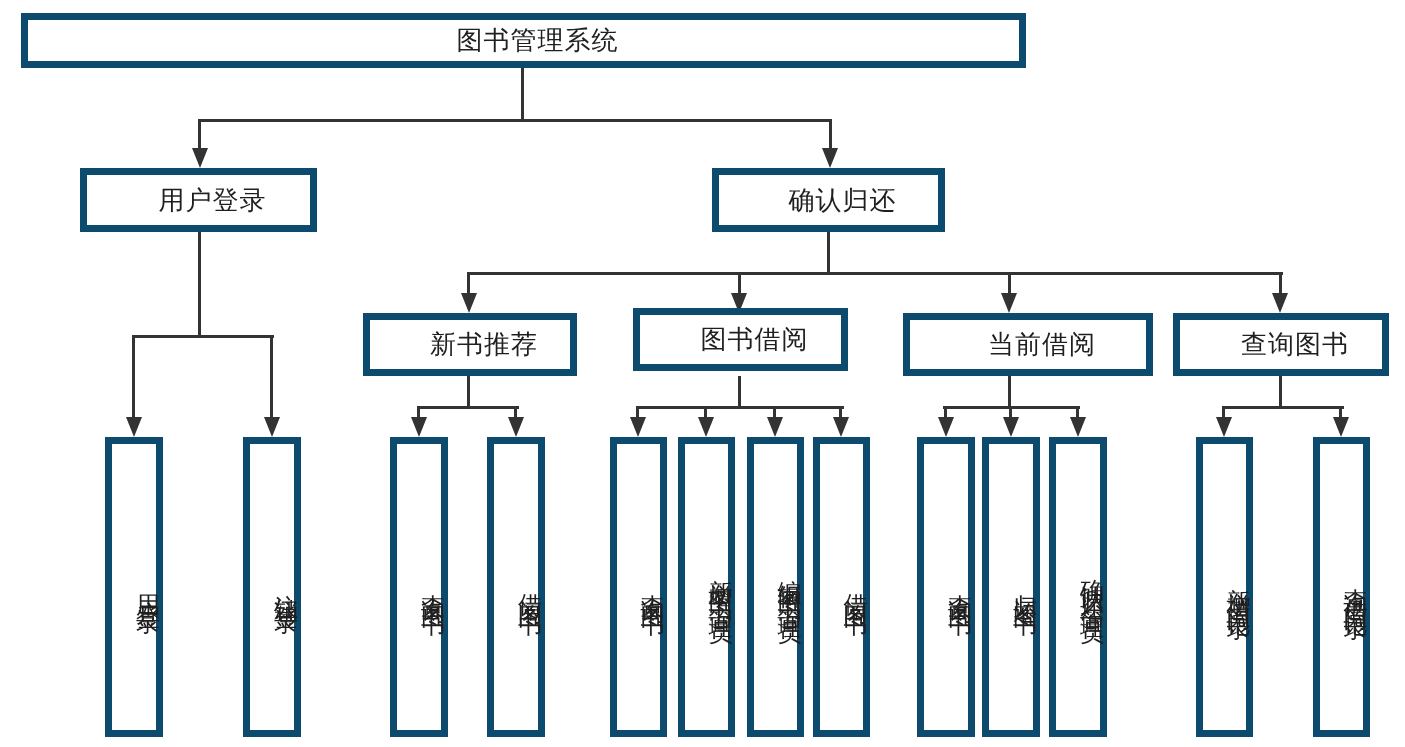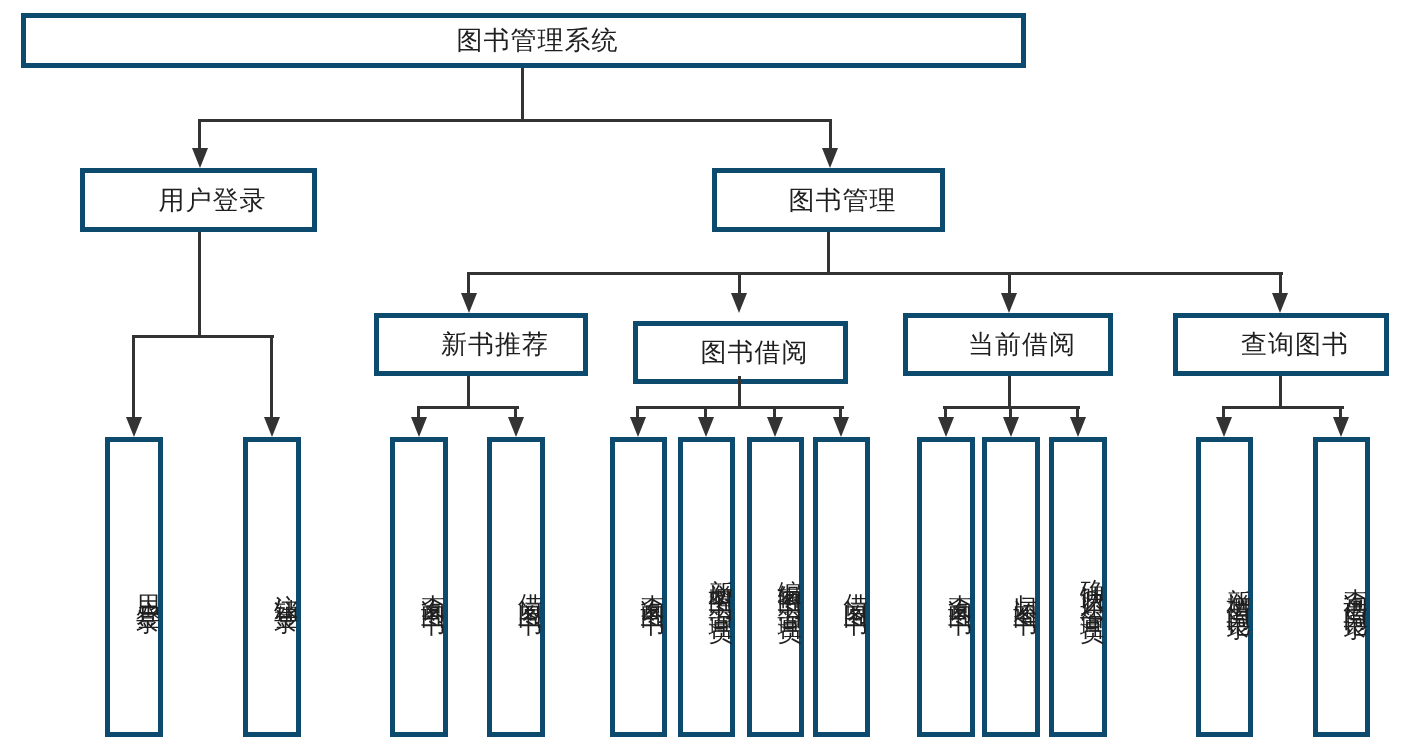--- a/index.html
+++ b/index.html
@@ -6,21 +6,21 @@
   .stage{
     position:relative;
     width:1405px;height:747px;
     background:#ffffff;
     font-family:"Liberation Sans", sans-serif;
     overflow:hidden;
   }
   .box{
     position:absolute;
     box-sizing:border-box;
-    border:5px solid #0c4a6e;
+    border:7px solid #0c4a6e;
     background:#ffffff;
     display:flex;
     align-items:center;
     justify-content:center;
     color:#1f1f1f;
     text-align:center;
     padding-left:28px;
   }
   .h-box{font-size:26px;letter-spacing:1px;}
   .title-box{font-size:26px;letter-spacing:1px;}
@@ -59,43 +59,43 @@
   <div class="box title-box" style="left:21px;top:13px;width:1005px;height:55px;">图书管理系统</div>
 
   <div class="line vline" style="left:521px;top:68px;height:54px;"></div>
   <div class="line hline" style="left:198px;top:119px;width:634px;"></div>
   <div class="line vline" style="left:198px;top:119px;height:33px;"></div>
   <div class="line vline" style="left:829px;top:119px;height:33px;"></div>
   <div class="arrow" style="left:192px;top:148px;"></div>
   <div class="arrow" style="left:822px;top:148px;"></div>
 
   <div class="box h-box" style="left:80px;top:168px;width:237px;height:64px;">用户登录</div>
-  <div class="box h-box" style="left:712px;top:168px;width:233px;height:64px;">图书管理</div>
+  <div class="box h-box" style="left:712px;top:168px;width:233px;height:64px;">确认归还</div>
 
   <div class="line vline" style="left:198px;top:232px;height:106px;"></div>
   <div class="line hline" style="left:132px;top:335px;width:142px;"></div>
   <div class="line vline" style="left:132px;top:335px;height:85px;"></div>
   <div class="line vline" style="left:270px;top:335px;height:85px;"></div>
   <div class="arrow" style="left:126px;top:417px;"></div>
   <div class="arrow" style="left:264px;top:417px;"></div>
 
   <div class="line vline" style="left:827px;top:232px;height:43px;"></div>
   <div class="line hline" style="left:467px;top:272px;width:816px;"></div>
   <div class="line vline" style="left:467px;top:272px;height:24px;"></div>
   <div class="line vline" style="left:738px;top:272px;height:24px;"></div>
   <div class="line vline" style="left:1008px;top:272px;height:24px;"></div>
   <div class="line vline" style="left:1279px;top:272px;height:24px;"></div>
   <div class="arrow" style="left:461px;top:293px;"></div>
   <div class="arrow" style="left:731px;top:293px;"></div>
   <div class="arrow" style="left:1001px;top:293px;"></div>
   <div class="arrow" style="left:1272px;top:293px;"></div>
 
-  <div class="box h-box" style="left:363px;top:313px;width:214px;height:63px;margin-left:11px;">新书推荐</div>
-  <div class="box h-box" style="left:633px;top:321px;width:215px;height:63px;">图书借阅</div>
-  <div class="box h-box" style="left:903px;top:313px;width:210px;height:63px;">当前借阅</div>
+  <div class="box h-box" style="left:363px;top:313px;width:214px;height:63px;">新书推荐</div>
+  <div class="box h-box" style="left:633px;top:308px;width:215px;height:63px;">图书借阅</div>
+  <div class="box h-box" style="left:903px;top:313px;width:250px;height:63px;">当前借阅</div>
   <div class="box h-box" style="left:1173px;top:313px;width:216px;height:63px;">查询图书</div>
 
   <div class="line vline" style="left:467px;top:376px;height:33px;"></div>
   <div class="line hline" style="left:417px;top:406px;width:102px;"></div>
   <div class="line vline" style="left:417px;top:406px;height:14px;"></div>
   <div class="line vline" style="left:514px;top:406px;height:14px;"></div>
   <div class="arrow" style="left:411px;top:417px;"></div>
   <div class="arrow" style="left:508px;top:417px;"></div>
 
   <div class="line vline" style="left:738px;top:376px;height:33px;"></div>

